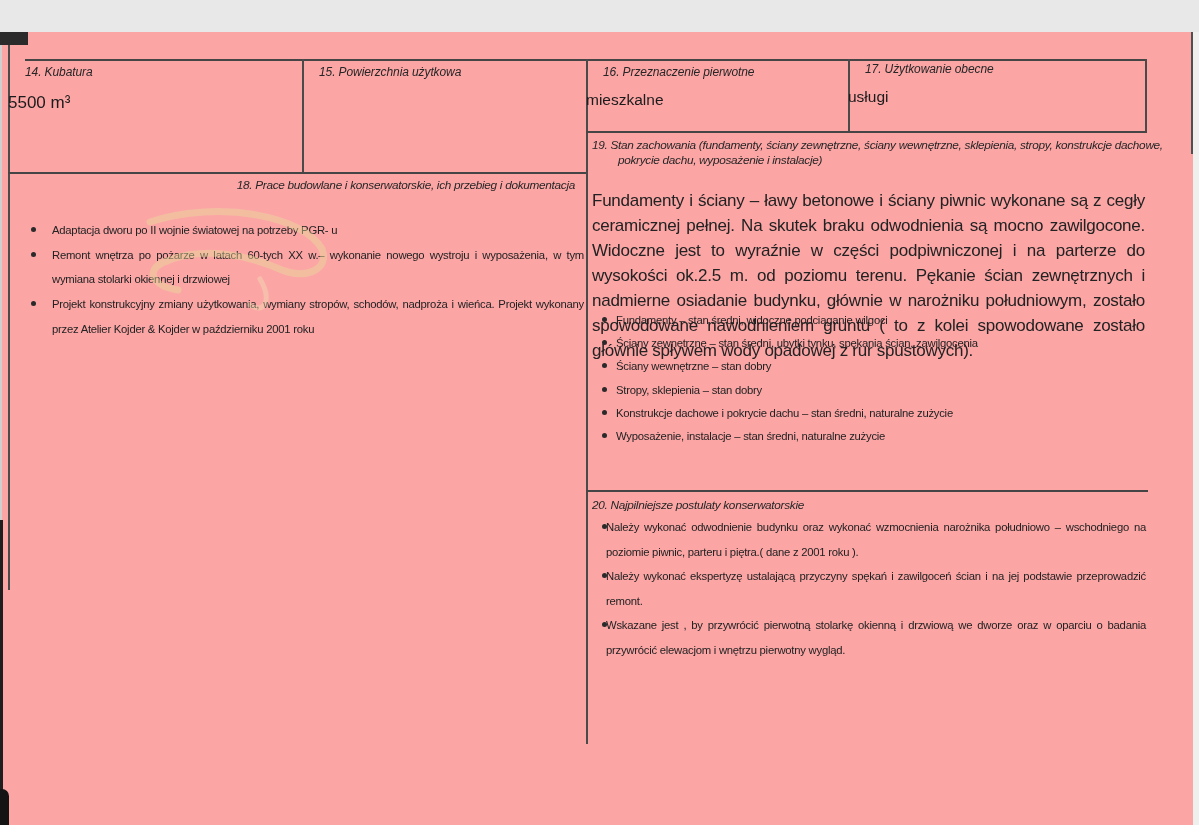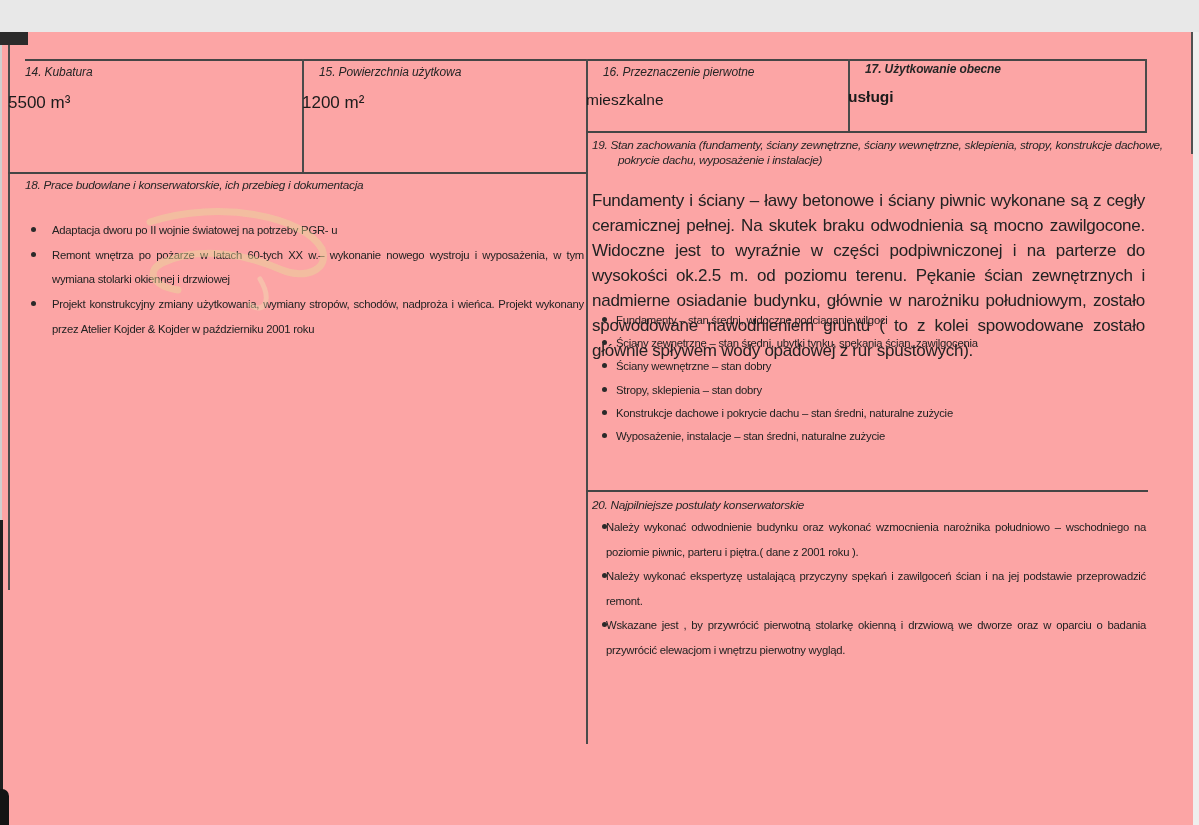--- a/index.html
+++ b/index.html
@@ -63,34 +63,33 @@
   <div class="hline" style="top:140px;left:8px;width:578px;"></div>
   <div class="hline" style="top:458px;left:586px;width:562px;"></div>
 
   <div class="cell" style="left:8px;top:27px;width:294px;">
     <div class="flabel">14. Kubatura</div>
     <div class="fvalue big">5500 m³</div>
   </div>
 
   <div class="cell" style="left:302px;top:27px;width:284px;">
     <div class="flabel">15. Powierzchnia użytkowa</div>
-    <div class="fvalue big">1200 m²</div>
   </div>
 
   <div class="cell" style="left:586px;top:27px;width:262px;">
     <div class="flabel">16. Przeznaczenie pierwotne</div>
     <div class="fvalue med">mieszkalne</div>
   </div>
 
-  <div class="cell" style="left:848px;top:27px;width:345px;font-weight:bold;">
+  <div class="cell" style="left:848px;top:27px;width:345px;">
     <div class="flabel" style="padding-top:3px;">17. Użytkowanie obecne</div>
     <div class="fvalue med">usługi</div>
   </div>
 
-  <div class="seclabel" style="left:25px;top:146px;width:550px;">18. Prace budowlane i konserwatorskie, ich przebieg i dokumentacja</div>
+  <div class="seclabel" style="left:25px;top:146px;width:550px;text-align:right;">18. Prace budowlane i konserwatorskie, ich przebieg i dokumentacja</div>
   <ul class="blist b18" style="left:18px;top:186px;width:566px;">
     <li>Adaptacja dworu po II wojnie światowej na potrzeby PGR- u</li>
     <li>Remont wnętrza po pożarze w latach 60-tych XX w.– wykonanie nowego wystroju i wyposażenia, w tym wymiana stolarki okiennej i drzwiowej</li>
     <li>Projekt konstrukcyjny zmiany użytkowania, wymiany stropów, schodów, nadproża i wieńca. Projekt wykonany przez Atelier Kojder &amp; Kojder w październiku 2001 roku</li>
   </ul>
 
   <svg class="artifact" style="left:110px;top:155px;" width="300" height="150">
     <path d="M40,35 C110,12 195,30 212,62 C220,82 196,93 172,83 C138,68 92,58 52,76 C36,84 42,99 68,103" stroke="#e9dc9c" stroke-width="7" fill="none" opacity="0.45" stroke-linecap="round"></path>
     <path d="M150,92 C162,112 155,128 140,118" stroke="#efe6b5" stroke-width="5" fill="none" opacity="0.4" stroke-linecap="round"></path>
   </svg>

